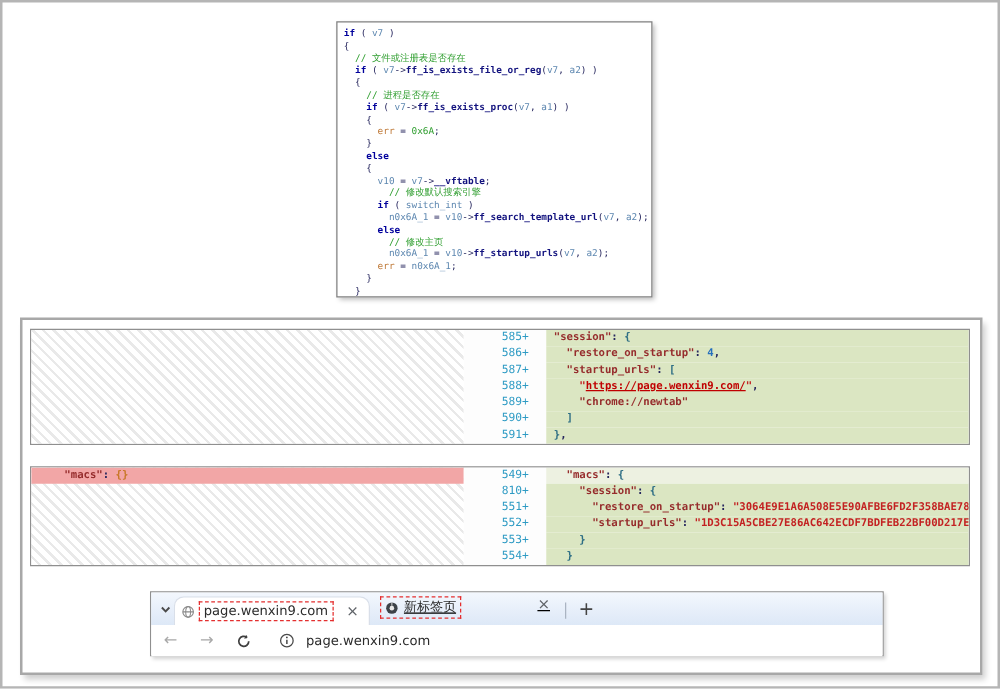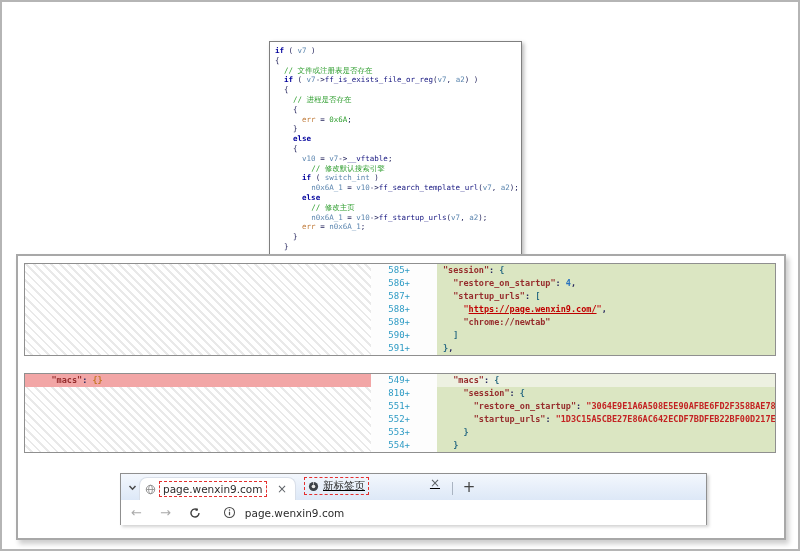--- a/index.html
+++ b/index.html
@@ -4,25 +4,25 @@
 <style>
   html,body{margin:0;padding:0;background:#fff;}
   .scene{position:relative;width:800px;height:551px;box-sizing:border-box;
     background:#fff;border:2px solid #b5b5b5;overflow:hidden;
     font-family:"DejaVu Sans",sans-serif;}
 
   
   .code-panel{position:absolute;left:267px;top:15px;width:253px;height:221px;
     box-sizing:border-box;background:#fff;border:1px solid #7f7f7f;
     box-shadow:2px 2px 4px rgba(0,0,0,.28);
-    padding:4px 12px 0 5px;overflow:hidden;margin-top:24px;}
+    padding:4px 12px 0 5px;overflow:hidden;}
   .cline{font-family:"DejaVu Sans Mono",monospace;font-size:7.5px;line-height:9.8px;
     white-space:pre;color:#14145a;}
   .tk-k{color:#00009c;font-weight:bold;}
-  .tk-f{color:#12127e;font-weight:normal;}
+  .tk-f{color:#12127e;font-weight:bold;}
   .tk-v{color:#5d87b0;}
   .tk-c{color:#2f9e2f;}
   .tk-n{color:#2f9e2f;}
   .tk-e{color:#c07b3a;}
   .tk-p{color:#26265e;}
 
   
   .container{position:absolute;left:14px;top:252px;width:770px;height:286px;
     box-sizing:border-box;background:#fff;border:2px solid #a8a8a8;
     box-shadow:3px 4px 5px rgba(0,0,0,.2);}
@@ -35,21 +35,21 @@
   #diff2{top:117px;height:78px;}
   .diff-left{position:absolute;left:0;top:0;width:346px;height:100%;}
   .hatch{background:repeating-linear-gradient(45deg,#ffffff 0,#ffffff 4px,#e9e9e9 4px,#e9e9e9 6px);}
   .diff-gutter{position:absolute;left:346px;top:0;width:66px;height:100%;background:#fdfdfd;}
   .diff-right{position:absolute;left:412px;top:0;width:338px;height:100%;}
   .drow{height:13px;line-height:13px;white-space:pre;overflow:hidden;padding-left:6px;box-sizing:border-box;}
   .lrow{position:absolute;left:0;width:100%;}
   .bg-green{background:#dbe6c2;}
   .bg-pale{background:#edf1e1;}
   .bg-pink{background:#f2a6a6;}
-  .gut-num{height:13px;line-height:13px;text-align:right;padding-right:27px;
+  .gut-num{height:13px;line-height:13px;text-align:right;padding-right:14px;
     color:#2e9bc4;font-weight:normal;font-size:9px;}
   .tk-key{color:#962c2c;}
   .tk-str{color:#c32222;}
   .tk-lnk{color:#c00000;text-decoration:underline;}
   .tk-val{color:#2670bd;}
   .tk-br{color:#2e6e84;}
   .tk-obr{color:#c87828;}
 
   
   .browser{position:absolute;left:102px;top:217px;width:587px;height:52px;
@@ -83,20 +83,21 @@
 <div class="scene">
 
   <div class="code-panel">
     <div>
         <div class="cline"><span class="tk-k">if</span><span class="tk-p"> ( </span><span class="tk-v">v7</span><span class="tk-p"> )</span></div>
         <div class="cline"><span class="tk-p">{</span></div>
         <div class="cline"><span class="tk-p">  </span><span class="tk-c">// 文件或注册表是否存在</span></div>
         <div class="cline"><span class="tk-p">  </span><span class="tk-k">if</span><span class="tk-p"> ( </span><span class="tk-v">v7</span><span class="tk-p">-&gt;</span><span class="tk-f">ff_is_exists_file_or_reg</span><span class="tk-p">(</span><span class="tk-v">v7</span><span class="tk-p">, </span><span class="tk-v">a2</span><span class="tk-p">) )</span></div>
         <div class="cline"><span class="tk-p">  {</span></div>
         <div class="cline"><span class="tk-p">    </span><span class="tk-c">// 进程是否存在</span></div>
+        <div class="cline"><span class="tk-p">    </span><span class="tk-k">if</span><span class="tk-p"> ( </span><span class="tk-v">v7</span><span class="tk-p">-&gt;</span><span class="tk-f">ff_is_exists_proc</span><span class="tk-p">(</span><span class="tk-v">v7</span><span class="tk-p">, </span><span class="tk-v">a1</span><span class="tk-p">) )</span></div>
         <div class="cline"><span class="tk-p">    {</span></div>
         <div class="cline"><span class="tk-p">      </span><span class="tk-e">err</span><span class="tk-p"> = </span><span class="tk-n">0x6A</span><span class="tk-p">;</span></div>
         <div class="cline"><span class="tk-p">    }</span></div>
         <div class="cline"><span class="tk-p">    </span><span class="tk-k">else</span></div>
         <div class="cline"><span class="tk-p">    {</span></div>
         <div class="cline"><span class="tk-p">      </span><span class="tk-v">v10</span><span class="tk-p"> = </span><span class="tk-v">v7</span><span class="tk-p">-&gt;</span><span class="tk-f">__vftable</span><span class="tk-p">;</span></div>
         <div class="cline"><span class="tk-p">        </span><span class="tk-c">// 修改默认搜索引擎</span></div>
         <div class="cline"><span class="tk-p">      </span><span class="tk-k">if</span><span class="tk-p"> ( </span><span class="tk-v">switch_int</span><span class="tk-p"> )</span></div>
         <div class="cline"><span class="tk-p">        </span><span class="tk-v">n0x6A_1</span><span class="tk-p"> = </span><span class="tk-v">v10</span><span class="tk-p">-&gt;</span><span class="tk-f">ff_search_template_url</span><span class="tk-p">(</span><span class="tk-v">v7</span><span class="tk-p">, </span><span class="tk-v">a2</span><span class="tk-p">);</span></div>
         <div class="cline"><span class="tk-p">      </span><span class="tk-k">else</span></div>

